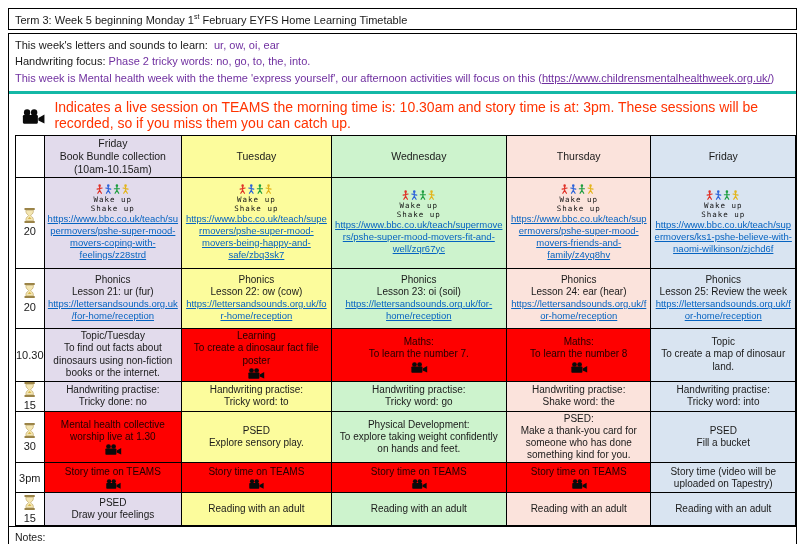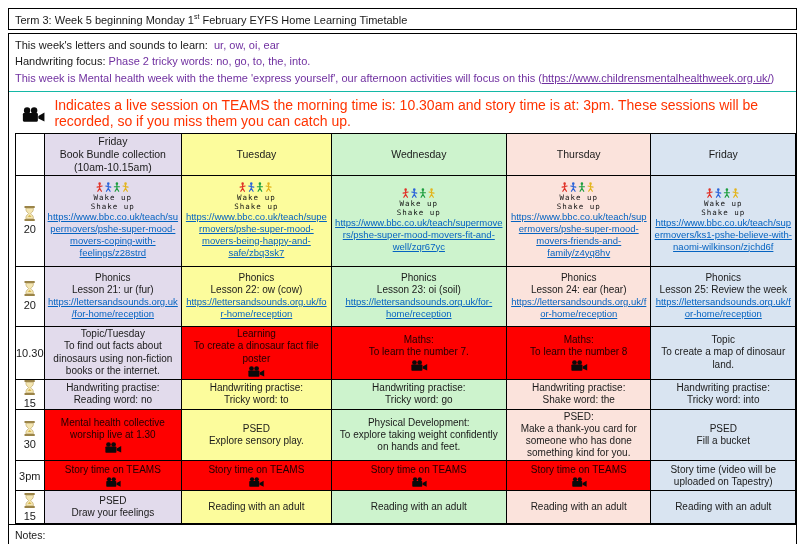--- a/index.html
+++ b/index.html
@@ -2,21 +2,21 @@
 <html style="--c-monday: #E2DBEC; --c-tuesday: #FCFC9C; --c-wednesday: #CDF3CD; --c-thursday: #FBE3DC; --c-friday: #D9E4F1; --c-live: #FE0000; --c-link: #0563C1; --c-purple: #7030A0; --c-note_red: #FF3300;"><head>
 <meta charset="utf-8">
 <style>
   html,body{margin:0;padding:0;background:#e9e9e9;}
   .page{width:810px;height:544px;background:#fff;box-sizing:border-box;
         padding:8px 13px 9px 8px;position:relative;
         font-family:"Liberation Sans",sans-serif;color:#1a1a1a;}
   .title-box{border:1.5px solid #000;padding:4px 6px 3px;font-size:11px;margin-bottom:3px;}
   .title-box sup{font-size:7px;}
   .main-box{border:1.5px solid #000;}
-  .info{padding:3px 6px 5px;border-bottom:1px solid #14b8a6;font-size:11px;line-height:1.5;}
+  .info{padding:3px 6px 5px;border-bottom:3px solid #14b8a6;font-size:11px;line-height:1.5;}
   .info p{margin:0;}
   .purple{color:var(--c-purple);}
   .purple-link{color:var(--c-purple);text-decoration:underline;text-align:center;}
   .teams{display:flex;align-items:center;gap:9px;padding:5px 6px 4px 12px;
          font-size:14px;color:var(--c-note_red);}
   .teams .cam svg{height:15px;}
   table{border-collapse:collapse;table-layout:fixed;margin:0 0 0 6px;}
   td{border:1px solid #000;text-align:center;vertical-align:middle;
      font-size:10px;line-height:1.22;padding:1px 3px;overflow:hidden;}
   .time-cell{font-size:11px;padding:0;line-height:1.1;}
@@ -326,21 +326,21 @@
           <span class="hg"><svg viewBox="0 0 12 16" xmlns="http://www.w3.org/2000/svg">
                   <rect x="0.5" y="0" width="11" height="2.2" rx="0.6" fill="#9a8347"></rect>
                   <path d="M2 2.4 h8 v1.2 c0 2.6-2.3 3.4-2.9 4.4 .6 1 2.9 1.8 2.9 4.4 v1.2 h-8 v-1.2 c0-2.6 2.3-3.4 2.9-4.4 C4.3 7 2 6.2 2 3.6 Z" fill="#f4e6b2" stroke="#b39a55" stroke-width="0.6"></path>
                   <path d="M4 11.8 h4 l-2-2.4 Z" fill="#d8b84e"></path>
                   <rect x="0.5" y="13.8" width="11" height="2.2" rx="0.6" fill="#9a8347"></rect>
                 </svg></span>
           <span>15</span>
         </td>
         <td class="c-mon">
           <span class="cell-title">Handwriting practise:</span>
-          <span>Reading word: no</span>
+          <span>Tricky done: no</span>
         </td>
         <td class="c-tue">
           <span class="cell-title">Handwriting practise:</span>
           <span>Tricky word: to</span>
         </td>
         <td class="c-wed">
           <span class="cell-title">Handwriting practise:</span>
           <span>Tricky word: go</span>
         </td>
         <td class="c-thu">

